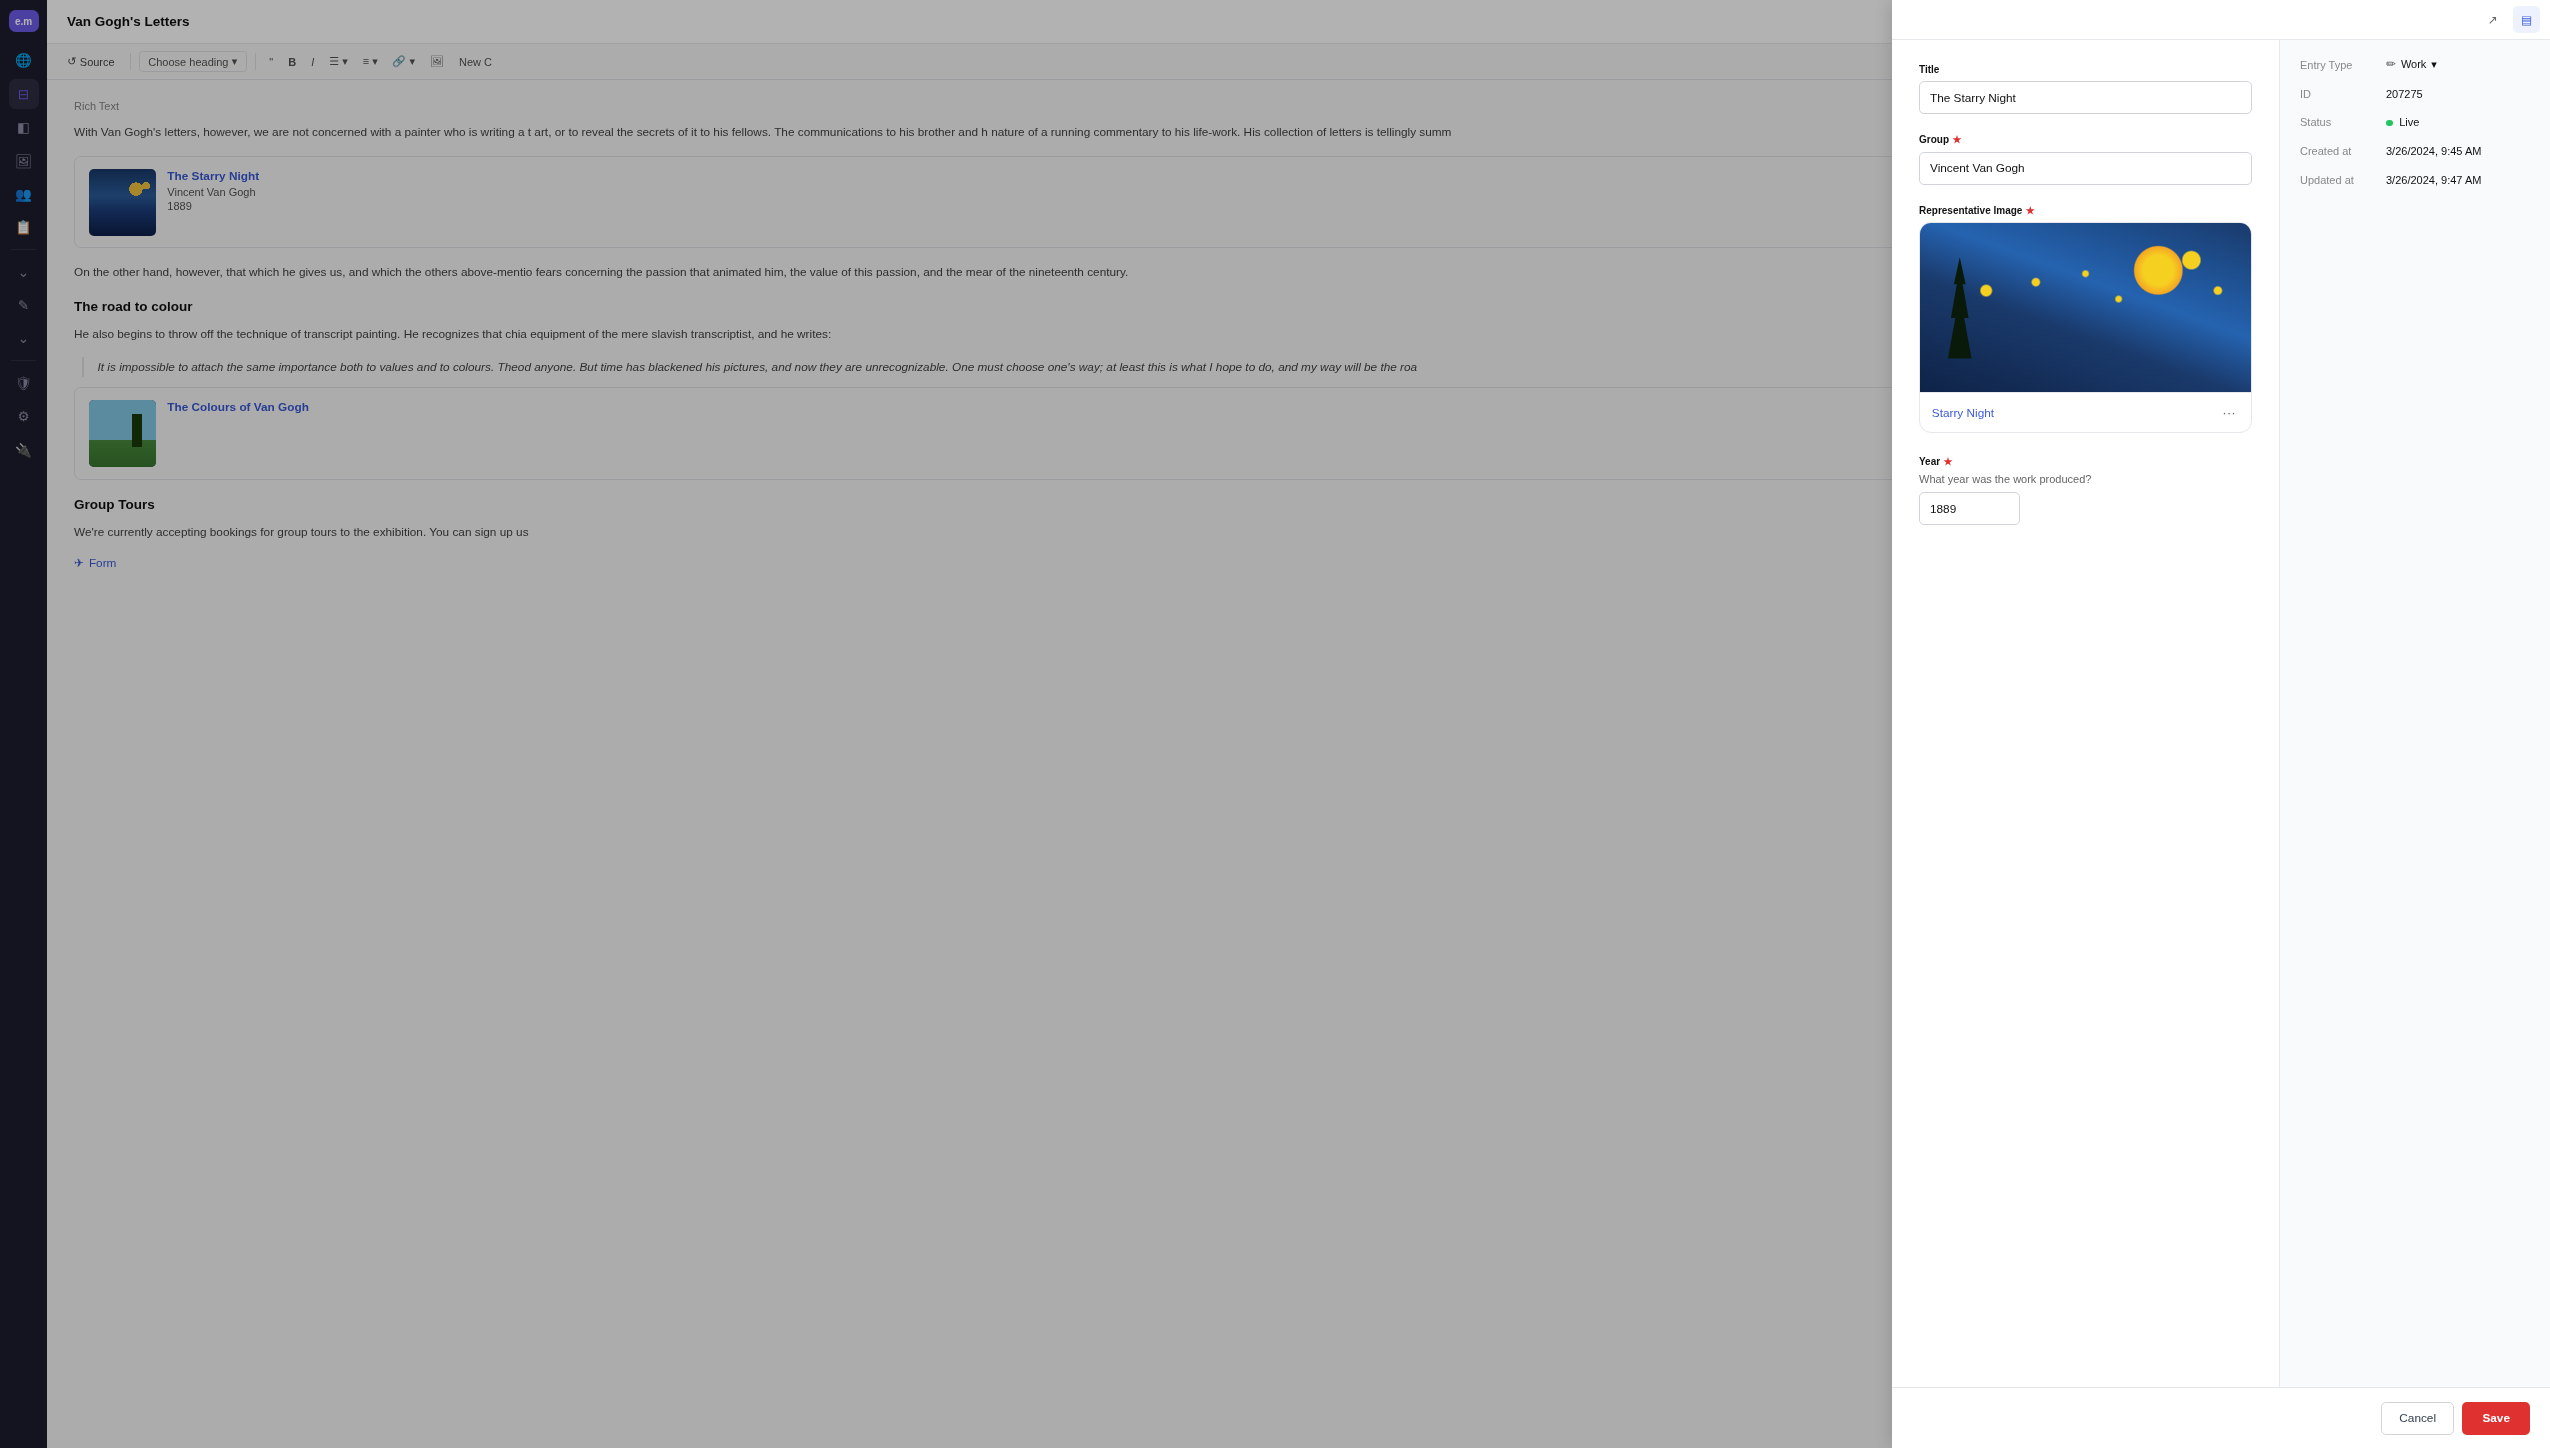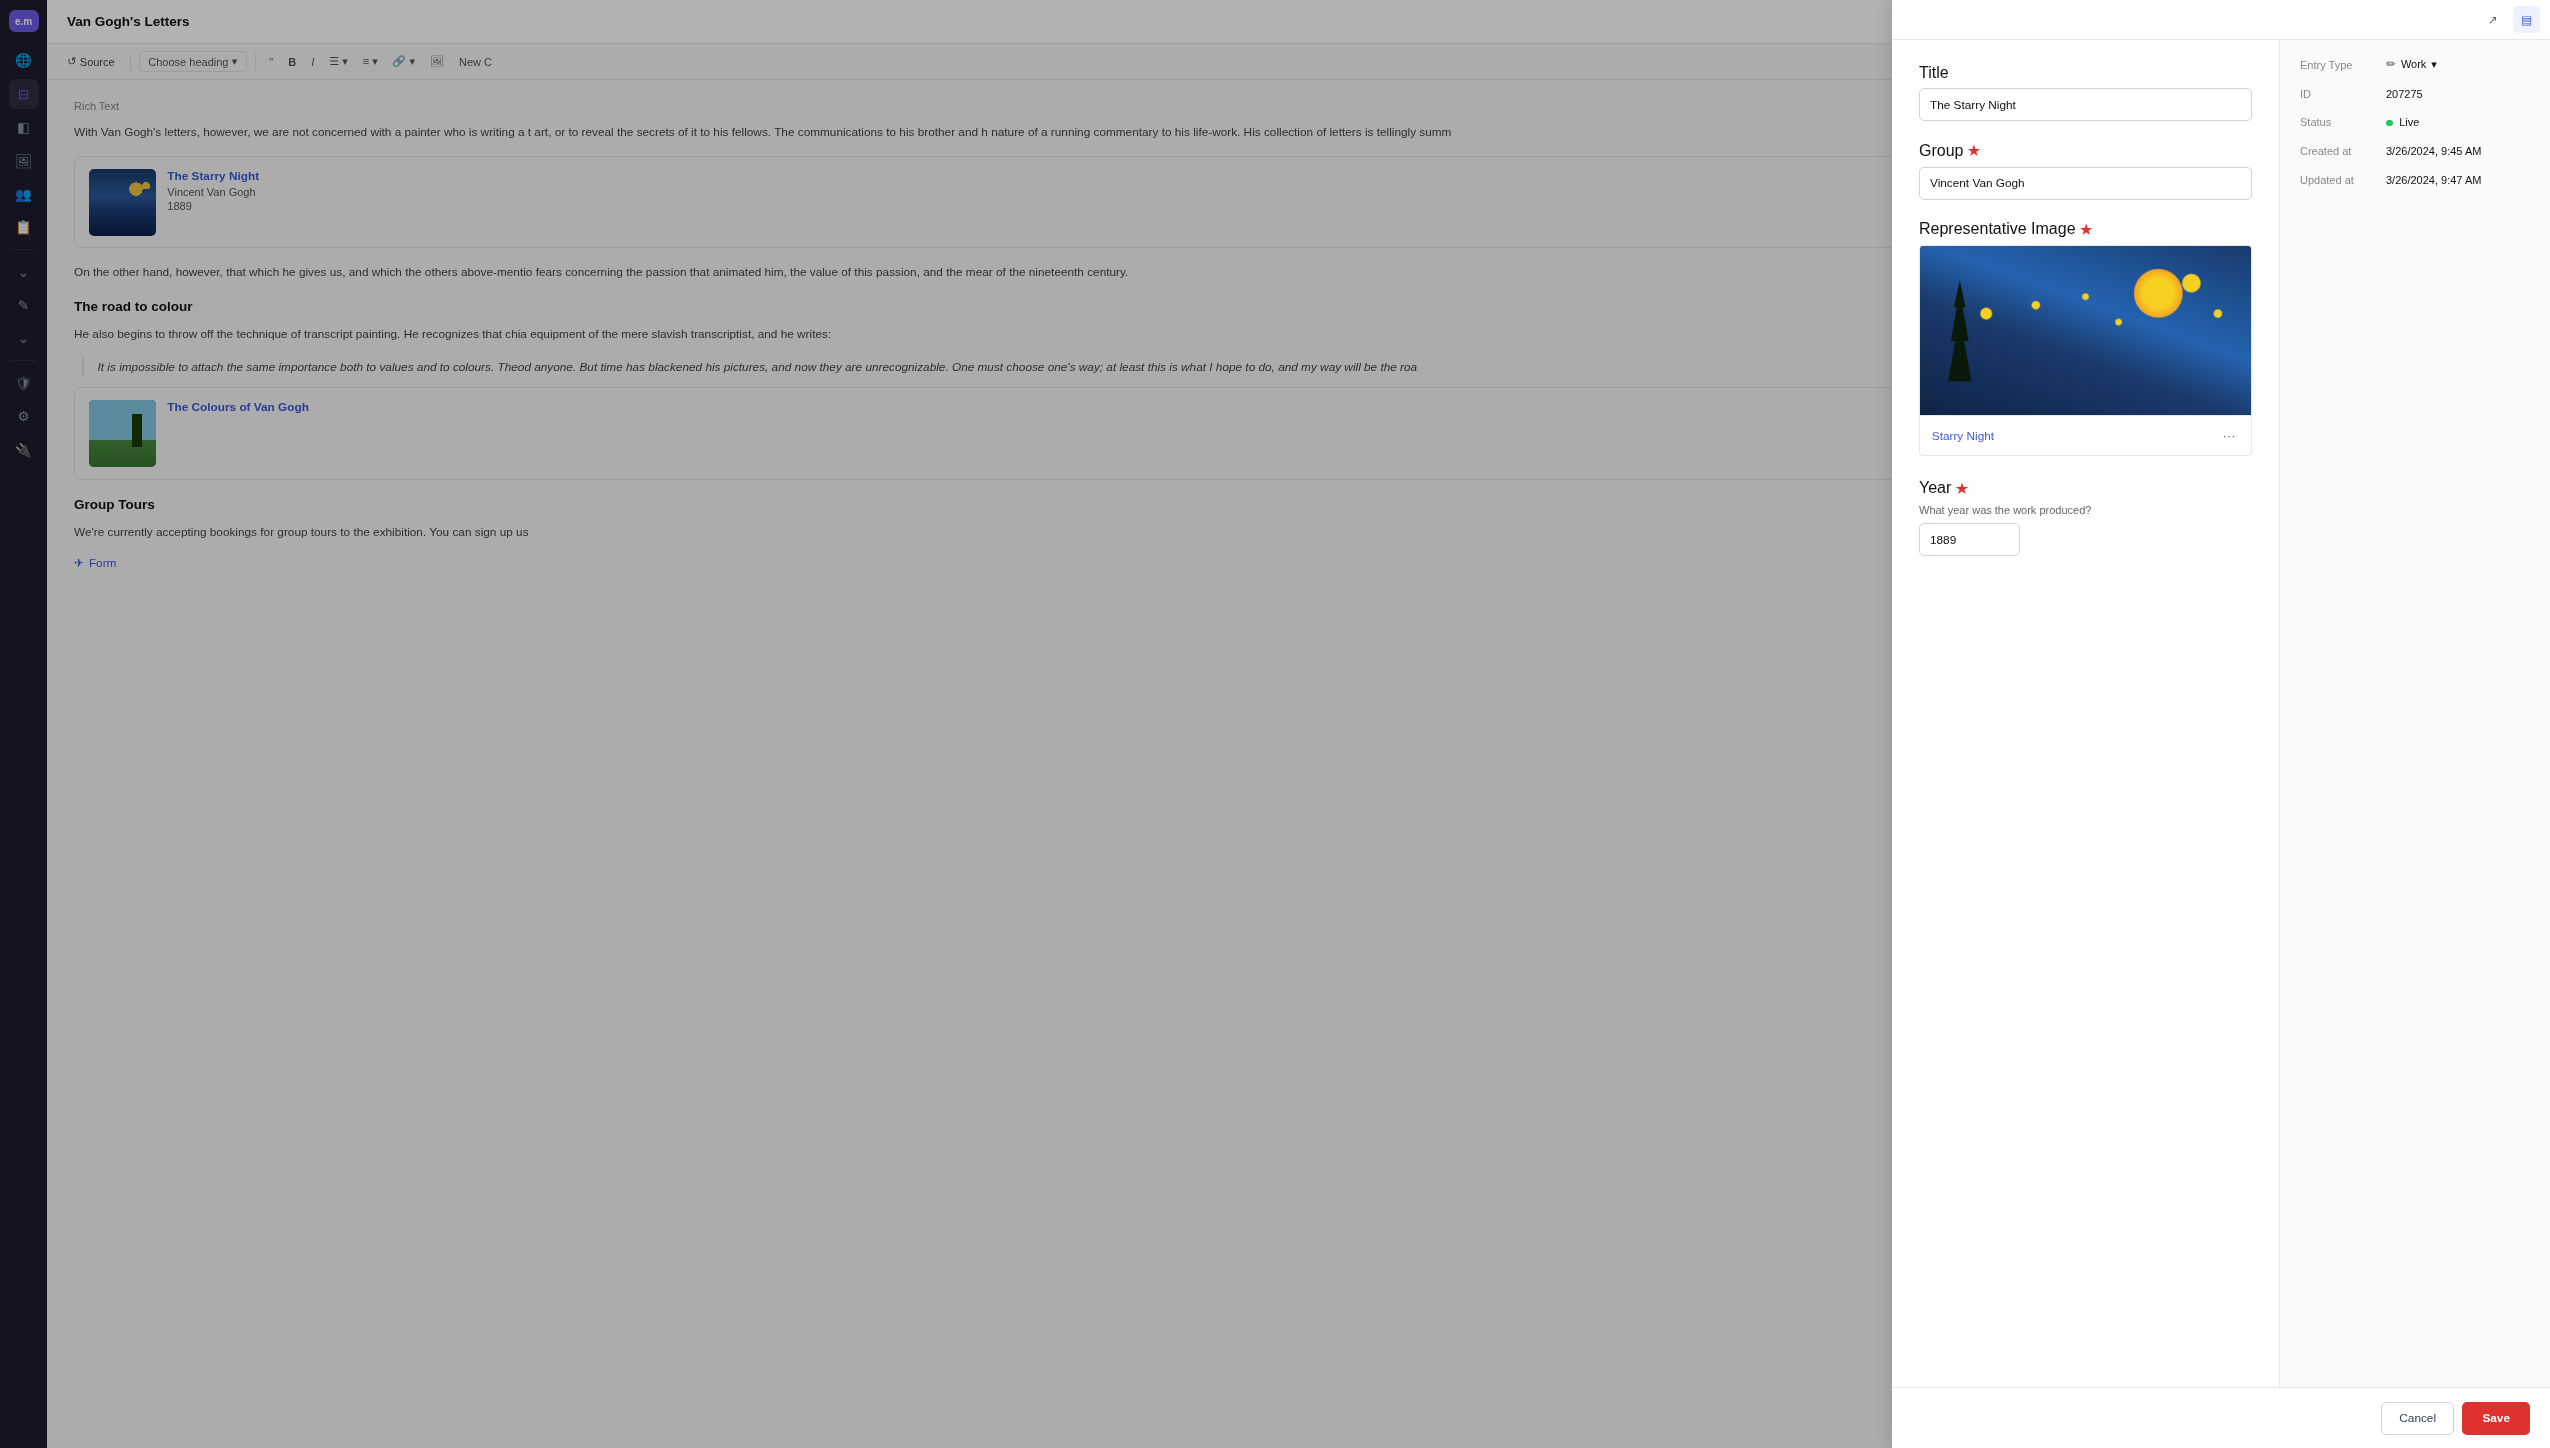--- a/index.html
+++ b/index.html
@@ -226,43 +226,43 @@
     
     .modal-form {
       flex: 1;
       padding: 23.6px 27px;
       overflow-y: auto;
       border-right: 0.8px solid #e5e7eb;
     }
 
     .form-group { margin-bottom: 20px; }
     .form-label {
-      font-size: 16px;
-      font-weight: 400;
+      font-size: 10px;
+      font-weight: 700;
       color: #111;
       margin-bottom: 6.7px;
       display: flex; align-items: center; gap: 3.4px;
     }
     .required-star { color: #e03131; }
     .form-input {
       width: 100%;
       padding: 8.4px 10px;
       border: 0.8px solid #d1d5db;
       border-radius: 5px;
       font-size: 11.8px;
       color: #111;
       outline: none;
     }
 
     .form-hint { font-size: 11px; color: #666; margin-bottom: 6.7px; }
 
     
     .image-preview-area {
       border: 0.8px solid #e5e7eb;
-      border-radius: 4px;
+      border-radius: 12px;
       overflow: hidden;
       display: inline-block;
       width: 100%;
     }
     .image-preview-img {
       width: 100%;
       height: 169px;
       background: #1a3a6c;
       position: relative;
       overflow: hidden;

